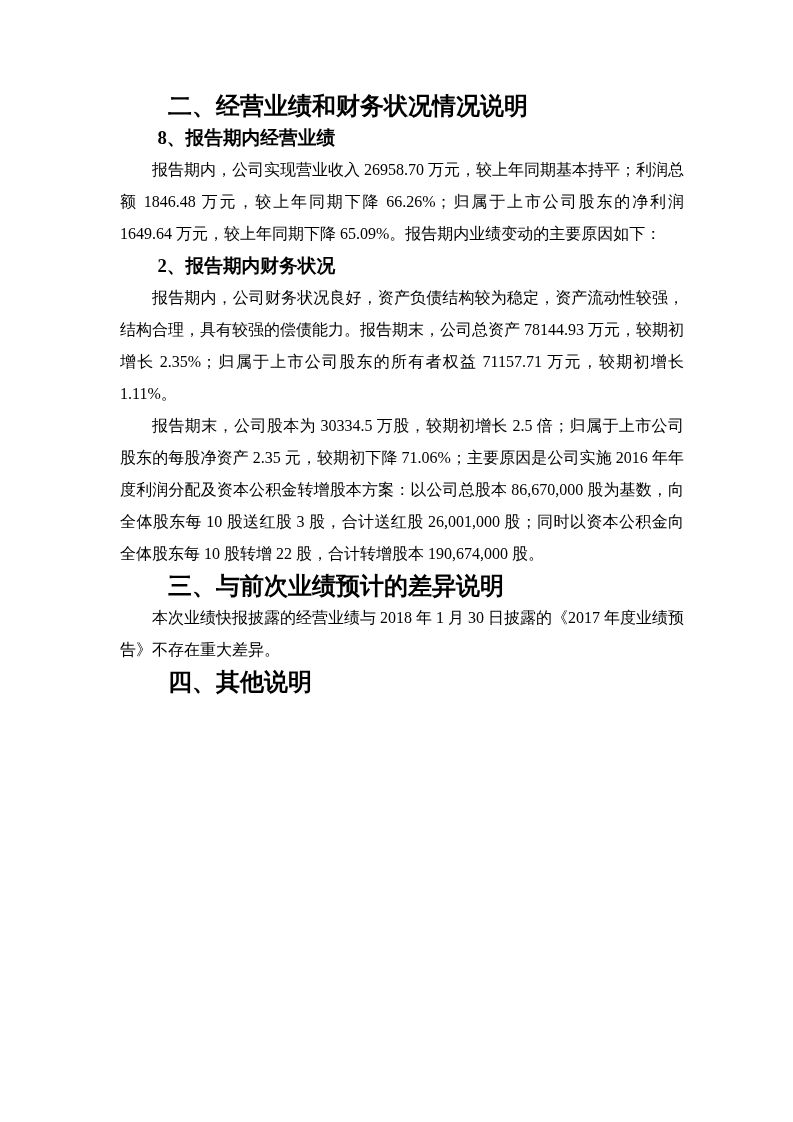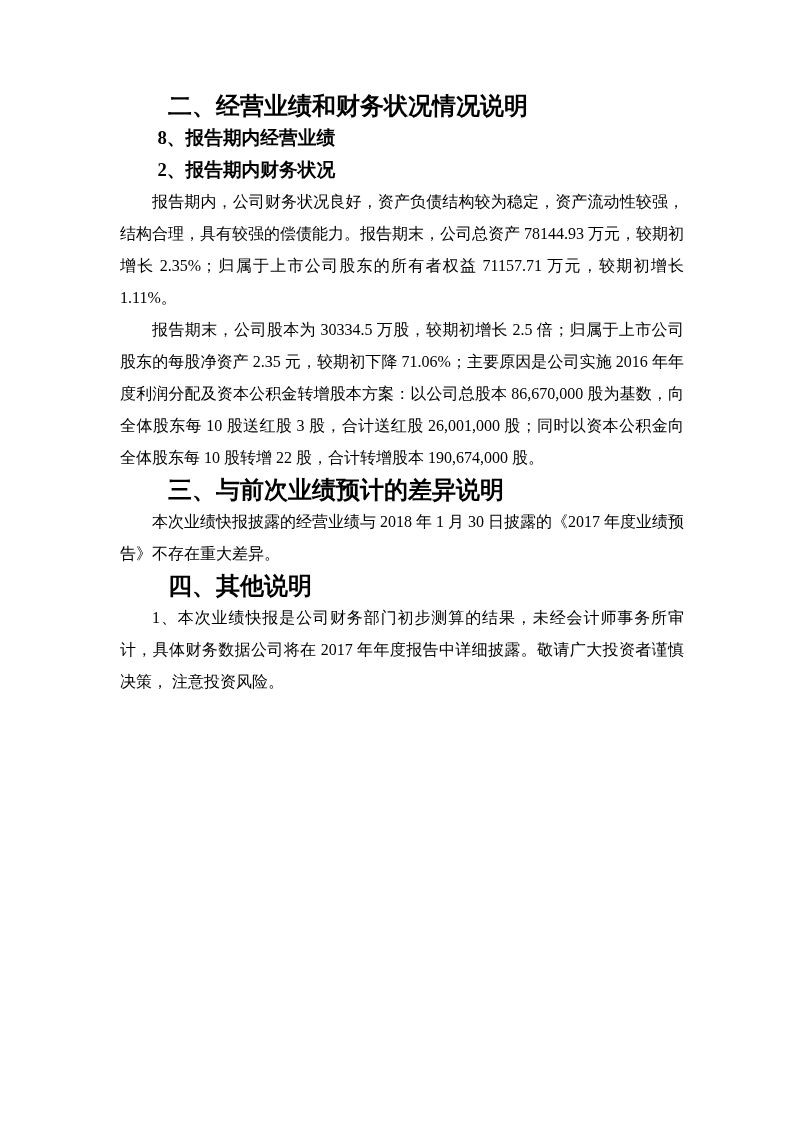--- a/index.html
+++ b/index.html
@@ -36,21 +36,21 @@
     font-weight: normal;
   }
 </style>
 </head>
 <body>
 
 <div class="page">
   <article class="doc-body">
       <h2 class="block h1">二、经营业绩和财务状况情况说明</h2>
       <h3 class="block h2">8、报告期内经营业绩</h3>
+      <p class="block p">报告期内，公司实现营业收入 26958.70 万元，较上年同期基本持平；利润总额 1846.48 万元，较上年同期下降 66.26%；归属于上市公司股东的净利润 1649.64 万元，较上年同期下降 65.09%。报告期内业绩变动的主要原因如下：</p>
       <h3 class="block h2">2、报告期内财务状况</h3>
       <p class="block p">报告期内，公司财务状况良好，资产负债结构较为稳定，资产流动性较强，结构合理，具有较强的偿债能力。报告期末，公司总资产 78144.93 万元，较期初增长 2.35%；归属于上市公司股东的所有者权益 71157.71 万元，较期初增长 1.11%。</p>
       <p class="block p">报告期末，公司股本为 30334.5 万股，较期初增长 2.5 倍；归属于上市公司股东的每股净资产 2.35 元，较期初下降 71.06%；主要原因是公司实施 2016 年年度利润分配及资本公积金转增股本方案：以公司总股本 86,670,000 股为基数，向全体股东每 10 股送红股 3 股，合计送红股 26,001,000 股；同时以资本公积金向全体股东每 10 股转增 22 股，合计转增股本 190,674,000 股。</p>
       <h2 class="block h1">三、与前次业绩预计的差异说明</h2>
       <p class="block p">本次业绩快报披露的经营业绩与 2018 年 1 月 30 日披露的《2017 年度业绩预告》不存在重大差异。</p>
       <h2 class="block h1">四、其他说明</h2>
-      <p class="block p">1、本次业绩快报是公司财务部门初步测算的结果，未经会计师事务所审计，具体财务数据公司将在 2017 年年度报告中详细披露。敬请广大投资者谨慎决策， 注意投资风险。</p>
     </article>
 </div>
 
 </body></html>

